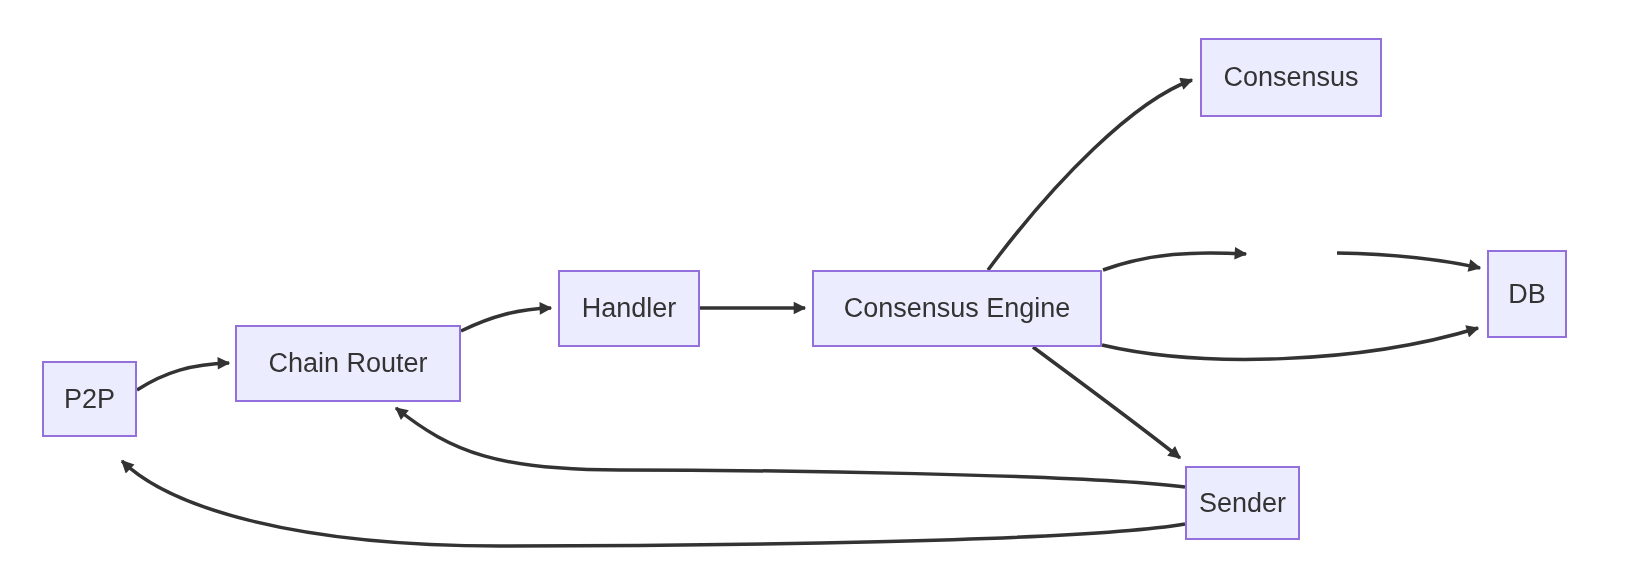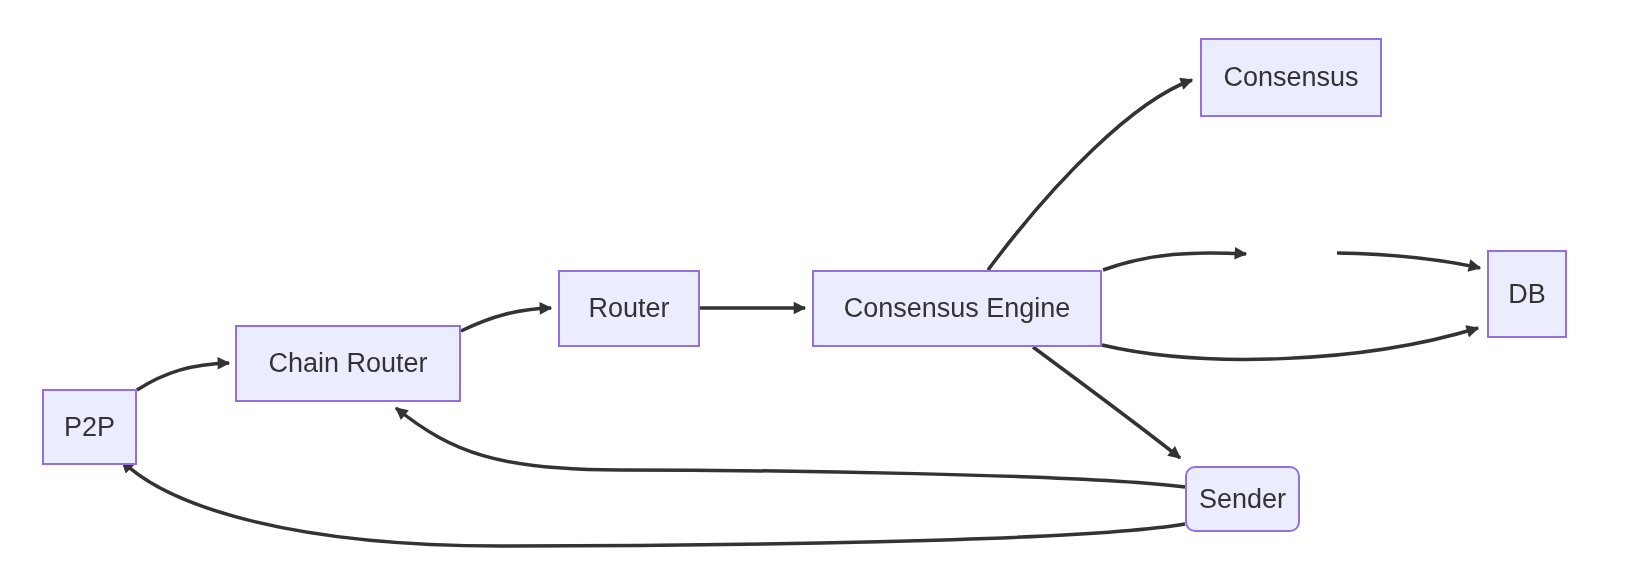--- a/index.html
+++ b/index.html
@@ -34,28 +34,28 @@
     border: 2px solid #9370DB;
     color: #333333;
     font-size: 27px;
     display: flex;
     align-items: center;
     justify-content: center;
     white-space: nowrap;
     line-height: 1;
   }
   
-  .node-p2p              { left: 42px;   top: 389px; width: 95px;  height: 76px; }
+  .node-p2p              { left: 42px;   top: 361px; width: 95px;  height: 76px; }
   .node-chain-router     { left: 235px;  top: 325px; width: 226px; height: 77px; }
   .node-handler          { left: 558px;  top: 270px; width: 142px; height: 77px; }
   .node-consensus-engine { left: 812px;  top: 270px; width: 290px; height: 77px; }
   .node-consensus        { left: 1200px; top: 38px;  width: 182px; height: 79px; }
   .node-vm               { left: 1253px; top: 215px; width: 84px;  height: 78px; }
   .node-db               { left: 1487px; top: 250px; width: 80px;  height: 88px; }
-  .node-sender           { left: 1185px; top: 466px; width: 115px; height: 66px; border-radius: 10px; }
+  .node-sender           { left: 1185px; top: 466px; width: 115px; height: 74px; }
 </style>
 </head>
 <body>
 
 <div id="canvas">
 
   <svg id="edges" viewBox="0 0 1634 586" xmlns="http://www.w3.org/2000/svg">
     <defs>
       <marker id="arrow" viewBox="0 0 10 10" refX="9" refY="5" markerWidth="4.2" markerHeight="3.6" orient="auto-start-reverse" markerUnits="strokeWidth">
         <path d="M 0 0 L 10 5 L 0 10 z" fill="#333333"></path>
@@ -85,21 +85,21 @@
 
   <div class="node node-p2p">
     <span>P2P</span>
   </div>
 
   <div class="node node-chain-router">
     <span>Chain Router</span>
   </div>
 
   <div class="node node-handler">
-    <span>Router</span>
+    <span>Handler</span>
   </div>
 
   <div class="node node-consensus">
     <span>Consensus</span>
   </div>
 
   <div class="node node-consensus-engine">
     <span>Consensus Engine</span>
   </div>
 

